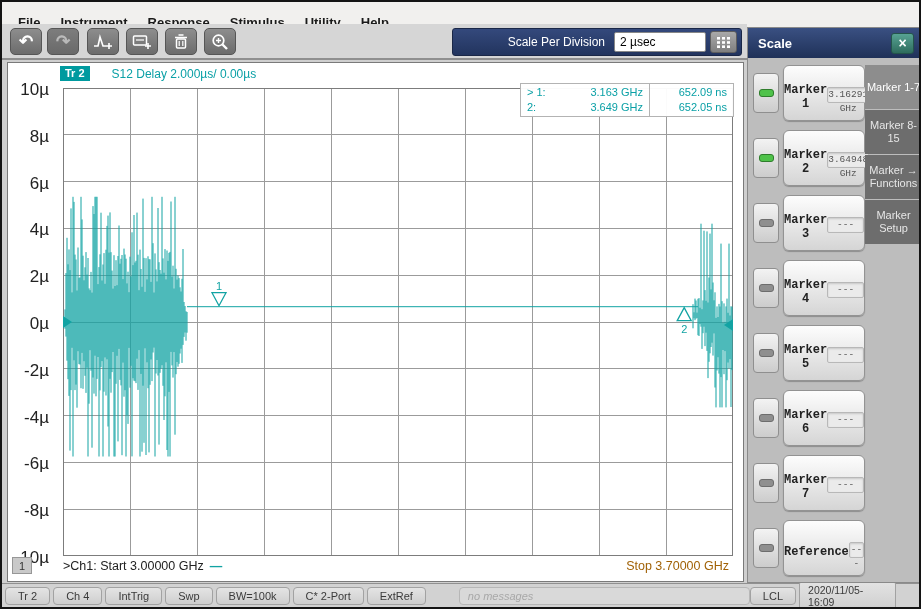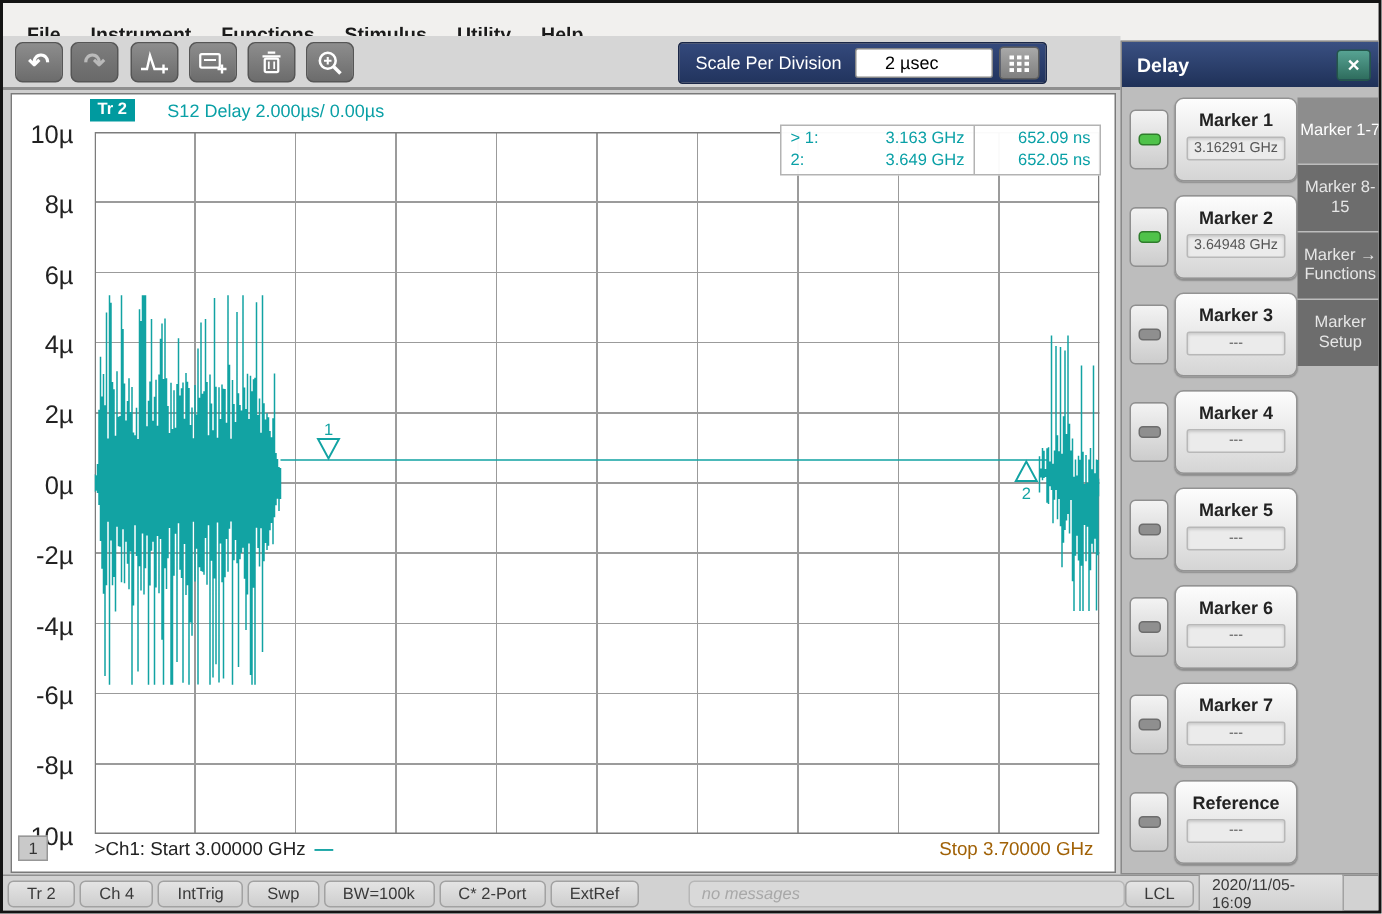--- a/index.html
+++ b/index.html
@@ -16,26 +16,26 @@
   .toolbar { position:absolute; left:0; top:22px; width:745px; height:36px;
              background:#d6d6d6; border-bottom:2px solid #8f8f8f; }
   .tbtn { position:absolute; top:4px; width:32px; height:27px; border-radius:5px;
           border:1px solid #565656; background:linear-gradient(#8d8d8d,#6c6c6c);
           display:flex; align-items:center; justify-content:center; padding:0; }
   .tbtn .glyph { color:#fff; font-size:17px; font-weight:bold; line-height:1; }
   .tbtn.disabled { background:linear-gradient(#7d7d7d,#696969); }
   .tbtn.disabled .glyph { opacity:.5; }
   .tbtn svg { display:block; }
 
-  .scalebar { position:absolute; left:450px; top:4px; width:246px; height:28px;
+  .scalebar { position:absolute; left:450px; top:4px; width:290px; height:28px;
               background:linear-gradient(#34497c,#22345e); border:1px solid #1a2747;
               border-radius:3px; display:flex; align-items:center; }
   .scalebar .slabel { flex:1; text-align:right; color:#fff; font-size:12px; padding-right:9px; }
   .scale-input { width:92px; height:20px; border:1px solid #888; border-radius:2px;
-                 font-family:"Liberation Sans",sans-serif; font-size:12px; padding-left:19px; }
+                 font-family:"Liberation Sans",sans-serif; font-size:12px; padding-left:5px; }
   .keypad-btn { width:27px; height:22px; margin:0 4px; border-radius:3px; border:1px solid #5e5e5e;
                 background:linear-gradient(#a9a9a9,#7f7f7f); display:flex; align-items:center; justify-content:center; padding:0; }
 
   
   .mainwin { position:absolute; left:5px; top:60px; width:737px; height:520px;
              background:#fff; border:1px solid #7a7a7a; }
   .trace-header { position:absolute; left:52px; top:3px; display:flex; align-items:center; }
   .trace-badge { background:#009a9f; color:#fff; font-size:11px; font-weight:bold;
                  padding:1px 5px; line-height:13px; }
   .trace-label { color:#0aa0a6; font-size:12px; margin-left:22px; }
@@ -65,21 +65,21 @@
                line-height:1; display:flex; align-items:center; justify-content:center; padding:0; }
   .mrows { position:absolute; left:5px; top:37px; }
   .mrow { display:flex; align-items:center; margin-bottom:9px; }
   .led-btn { width:26px; height:40px; border-radius:4px; border:1px solid #8f8f8f;
              background:linear-gradient(#f3f3f3,#cccccc); display:flex; align-items:center;
              justify-content:center; padding:0; }
   .led-pill { width:15px; height:8px; border-radius:3px; background:#8f8f8f; border:1px solid #6d6d6d; }
   .led-btn.on .led-pill { background:#4fc24a; border-color:#2f7d2c; }
   .mbtn { width:82px; height:56px; margin-left:4px; border-radius:6px; border:1px solid #939393;
           background:linear-gradient(#fdfdfd,#d5d5d5); box-shadow:0 1px 1px rgba(0,0,0,.25);
-          display:flex; flex-direction:column; align-items:center; padding:0; }
+          display:flex; flex-direction:row; align-items:center; padding:0;font-family:Liberation Mono, monospace; }
   .mbtn .mlabel { font-size:12px; font-weight:600; color:#222; margin-top:7px; }
   .mbtn .mval { width:66px; height:16px; margin-top:4px; background:#ebebeb; border:1px solid #b8b8b8;
                 border-radius:2px; font-size:9.5px; color:#555; line-height:14px; text-align:center;
                 box-shadow:inset 0 1px 2px rgba(0,0,0,.15); }
   .tabs { position:absolute; left:117px; top:37px; width:57px; }
   .tab { width:100%; height:44px; margin-bottom:1px; background:#6d6d6d; color:#e6e6e6;
          font-size:11px; line-height:1.18; display:flex; align-items:center; justify-content:center;
          text-align:center; cursor:default; }
   .tab.active { background:#8d8d8d; color:#fff; }
 
@@ -96,21 +96,21 @@
               border:1px solid #a2a2a2; border-radius:4px; font-size:10.5px; color:#3a3a3a; padding:2.5px 8px; }
 </style>
 </head>
 <body>
 
 <div id="app">
 
   <div class="menubar">
     <span class="menu-item">File</span>
     <span class="menu-item">Instrument</span>
-    <span class="menu-item">Functions</span>
+    <span class="menu-item">Response</span>
     <span class="menu-item">Stimulus</span>
     <span class="menu-item">Utility</span>
     <span class="menu-item">Help</span>
   </div>
 
   <div class="toolbar">
     <button class="tbtn" style="left:8px">
       <span class="glyph">↶</span>
     </button>
     <button class="tbtn disabled" style="left:45px">
@@ -243,21 +243,21 @@
 
     <div class="ch-badge">1</div>
     <div class="footer-start">
       <span>&gt;Ch1: Start 3.00000 GHz</span><span class="dash">—</span>
     </div>
     <div class="footer-stop">Stop 3.70000 GHz</div>
   </div>
 
   <div class="panel">
     <div class="panel-title">
-      <span class="ptext">Delay</span>
+      <span class="ptext">Scale</span>
       <button class="close-btn">
         <span>×</span>
       </button>
     </div>
 
     <div class="mrows">
       <div class="mrow">
         <button class="led-btn on">
             <span class="led-pill"></span>
           </button>

